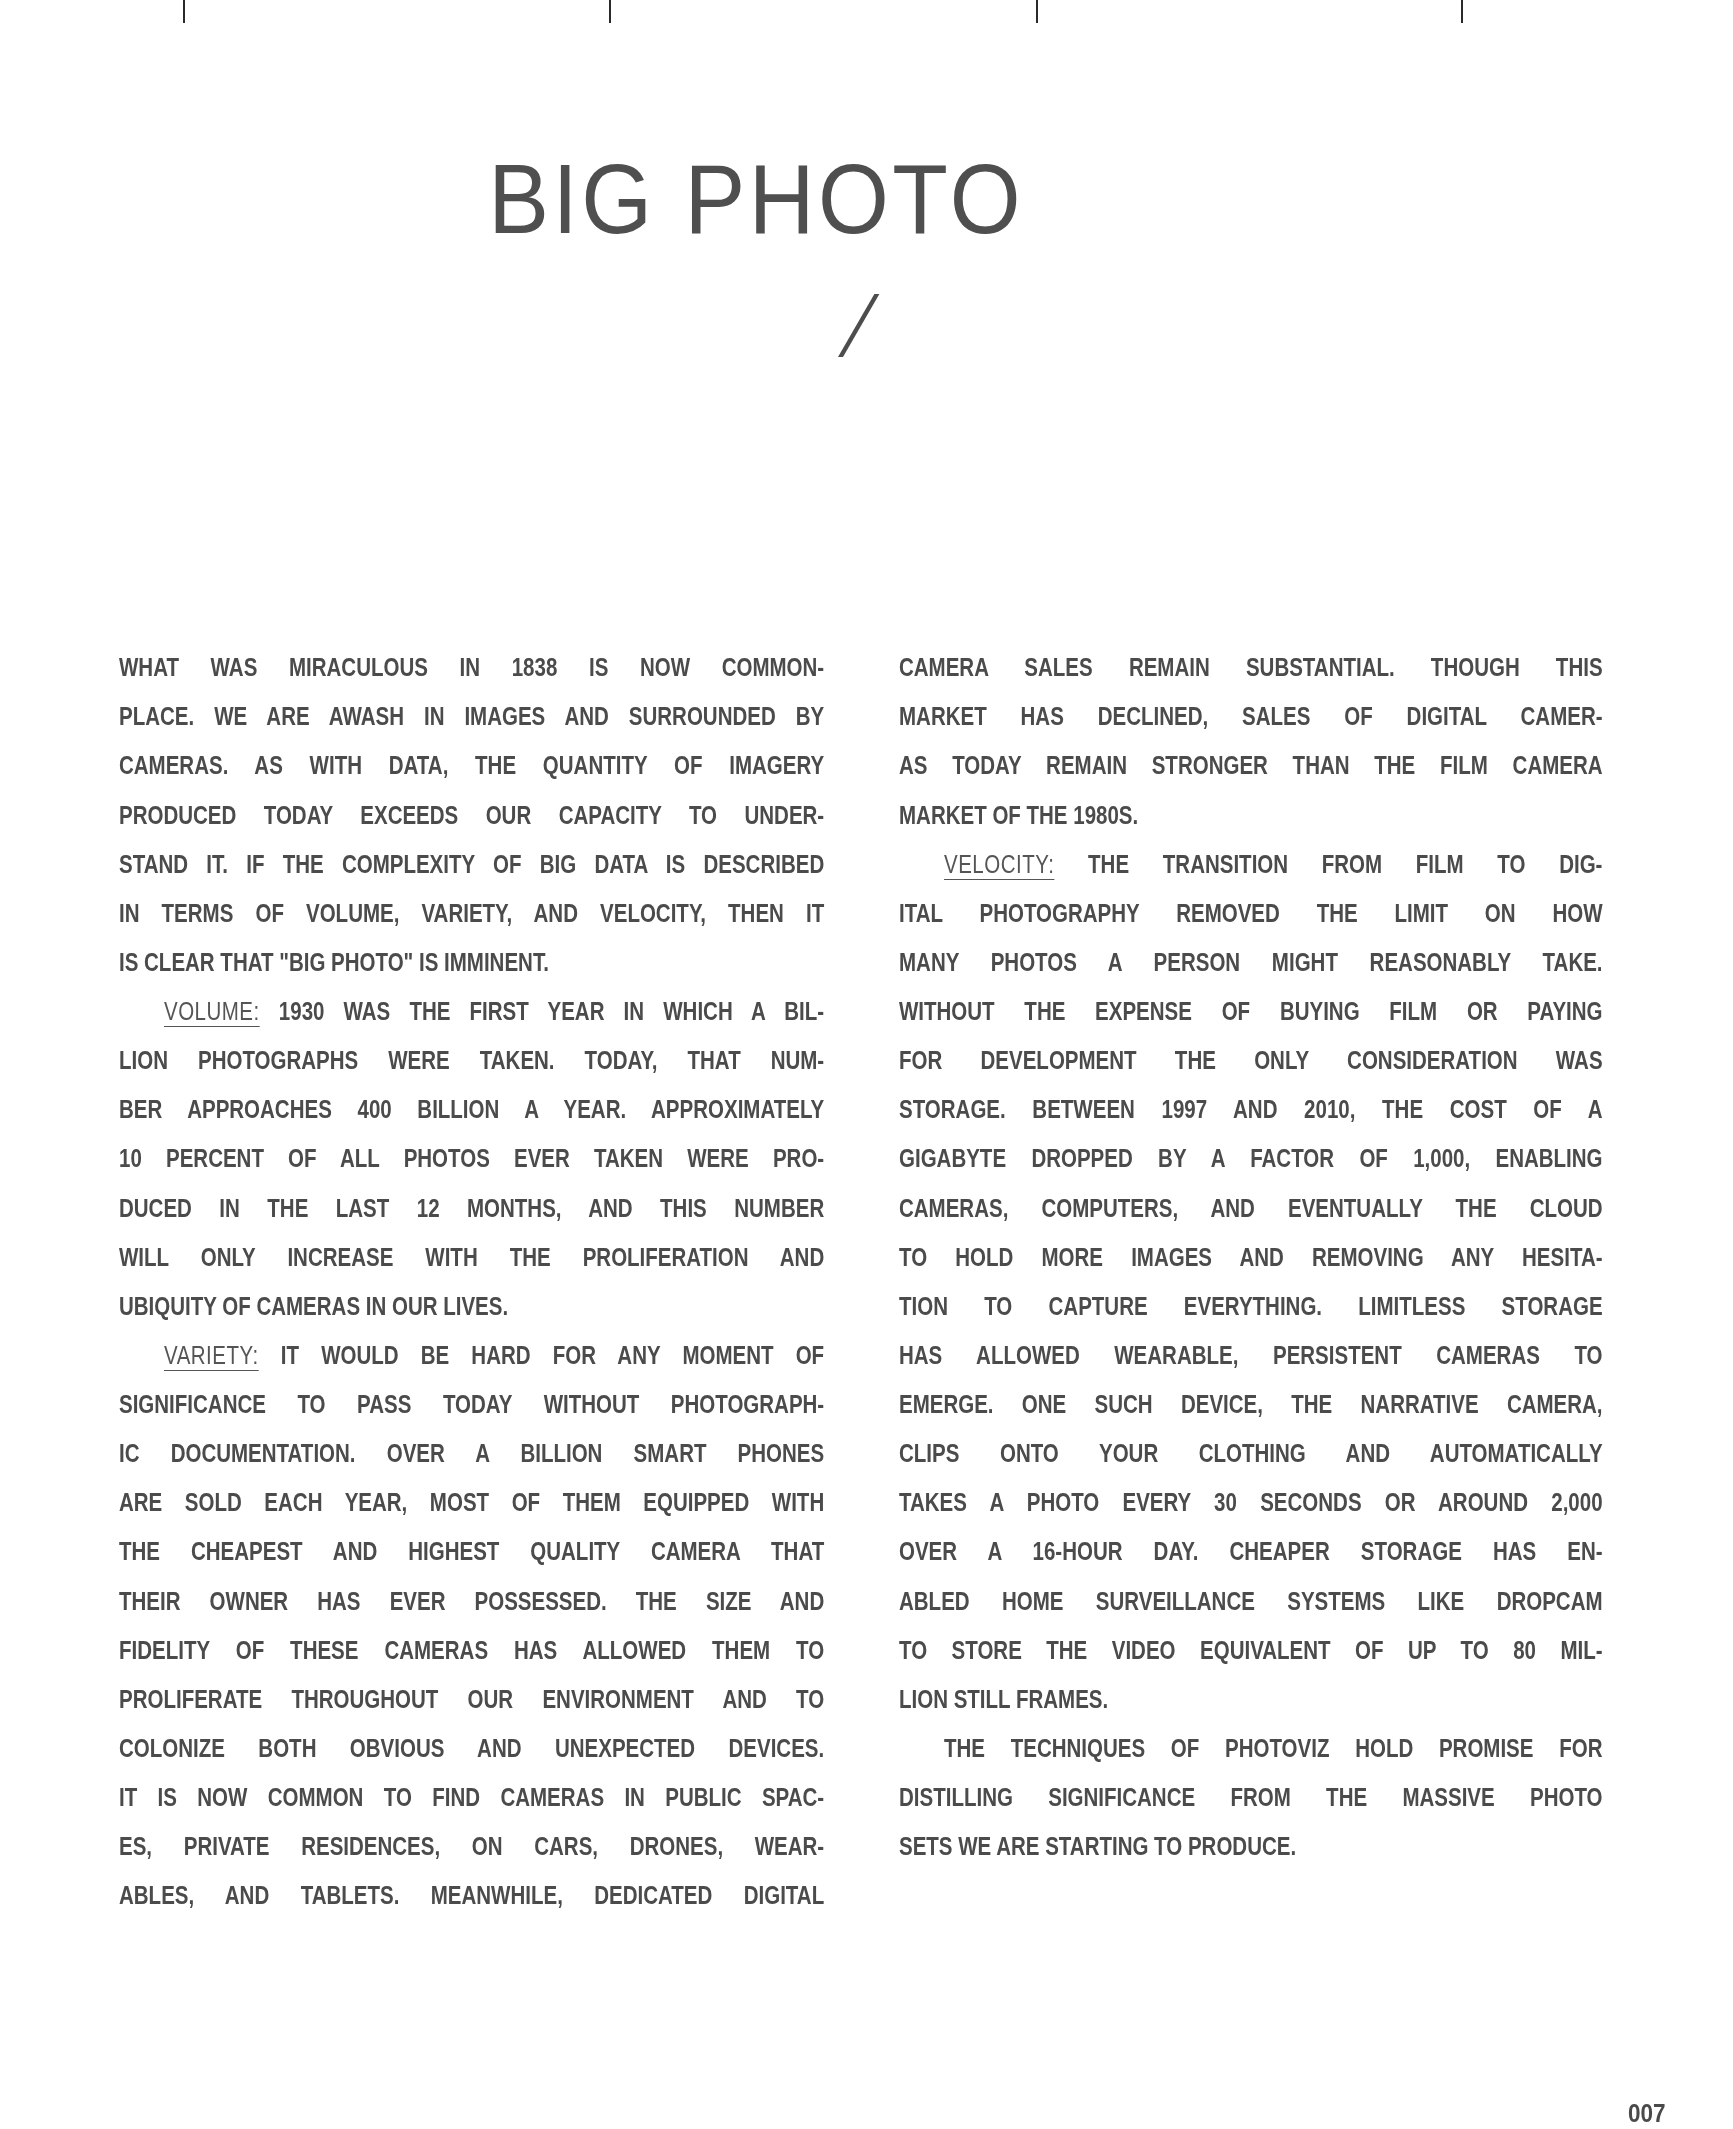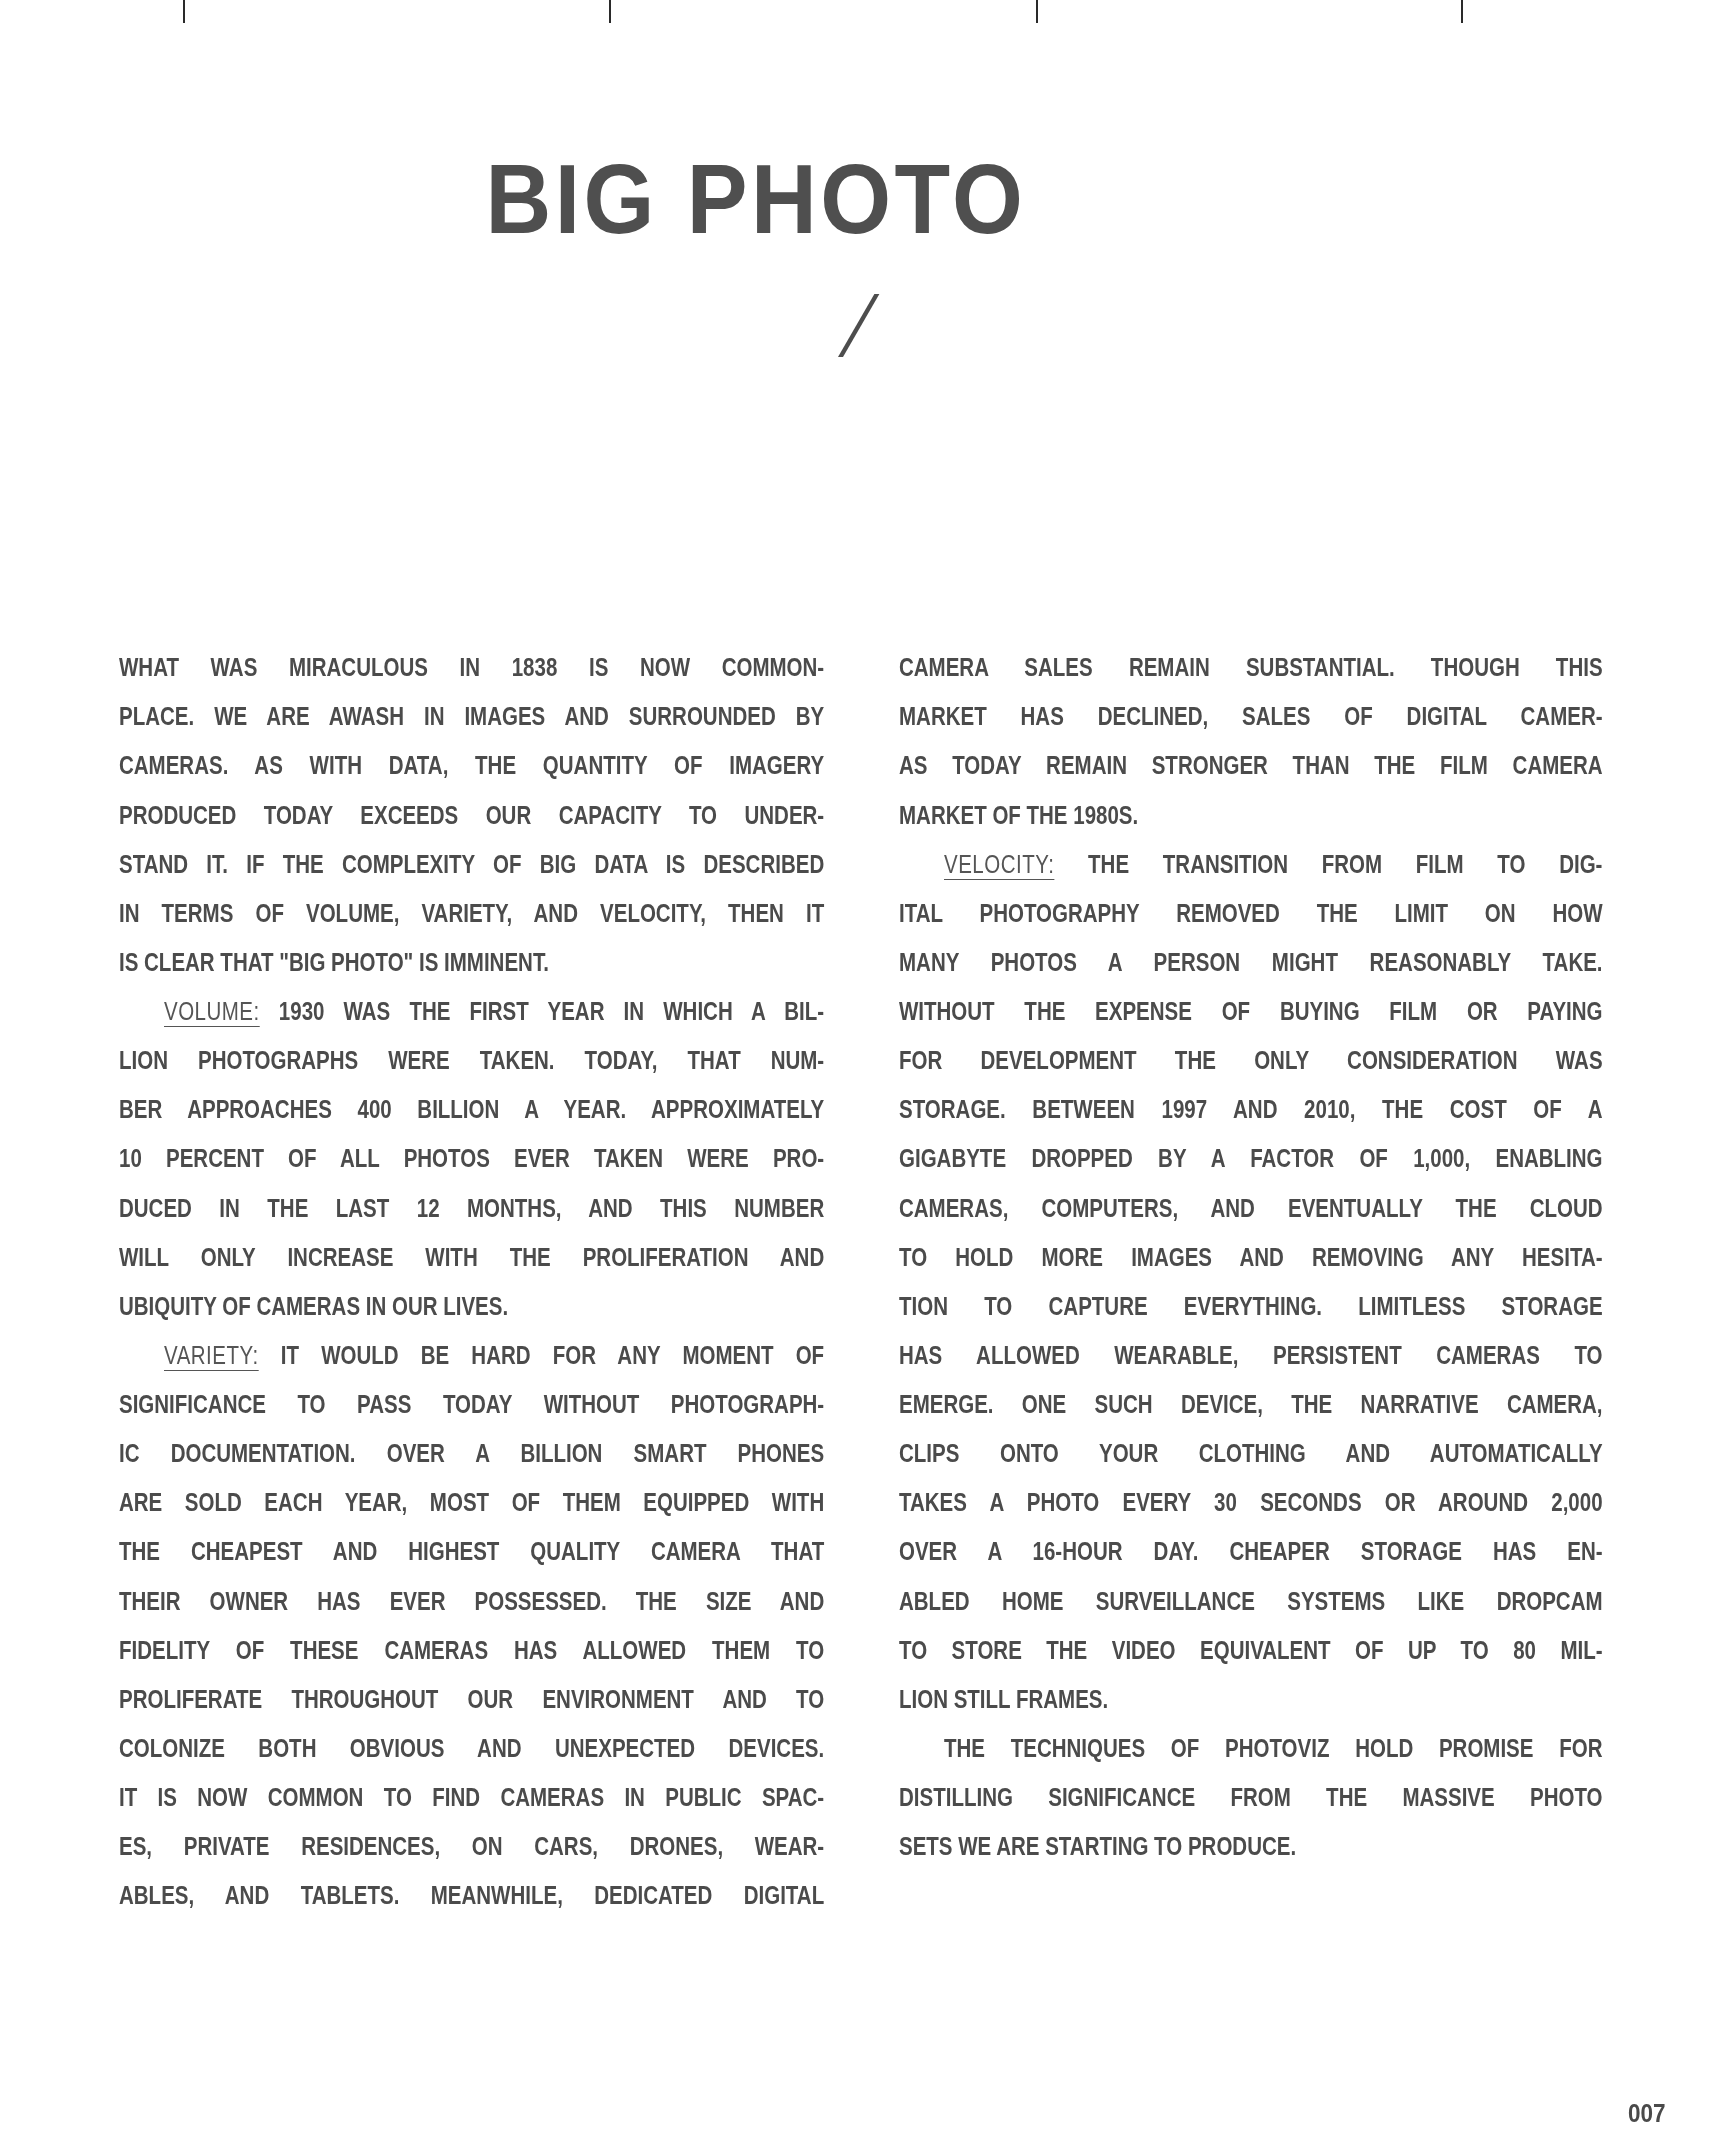--- a/index.html
+++ b/index.html
@@ -1,20 +1,20 @@
 <!DOCTYPE html>
 <html style="font-size:10px"><head>
 <meta charset="utf-8">
 <style>
   html, body { margin: 0; padding: 0; background: #ffffff; }
   body { width: 1734px; height: 2129px; position: relative; overflow: hidden;
          font-family: "Liberation Sans", "DejaVu Sans", sans-serif; color: #4b4b4b; }
   .crop-mark { position: absolute; top: 0; width: 1.9px; height: 22.6px; background: #2a2a2a; }
   .title { position: absolute; left: 0; width: 1512px; top: 83px; text-align: center;
-           font-weight: 700; font-size: 99px; letter-spacing: 3.8px; color: #4f4f4f;
+           font-weight: 400; font-size: 99px; letter-spacing: 3.8px; color: #4f4f4f;
            line-height: 1; }
   .title span { display: inline-block; transform: scaleX(0.92); transform-origin: center; }
   .slash { position: absolute; left: 838px; top: 294px; width: 5px; height: 63px;
            background: #4d4d4d; transform: skewX(-30deg); transform-origin: bottom left; }
   .col { position: absolute; top: 0; }
   .line { position: absolute; height: 27.6px; font-weight: 700; font-size: 25px; line-height: 27.6px;
           white-space: nowrap; text-align: justify; text-align-last: justify;
           transform: scaleX(0.82); transform-origin: left top; color: #4b4b4b; }
   .line.last { text-align-last: left; }
   .label { font-weight: 400; color: #555; text-decoration: underline; text-decoration-thickness: 1.3px;

